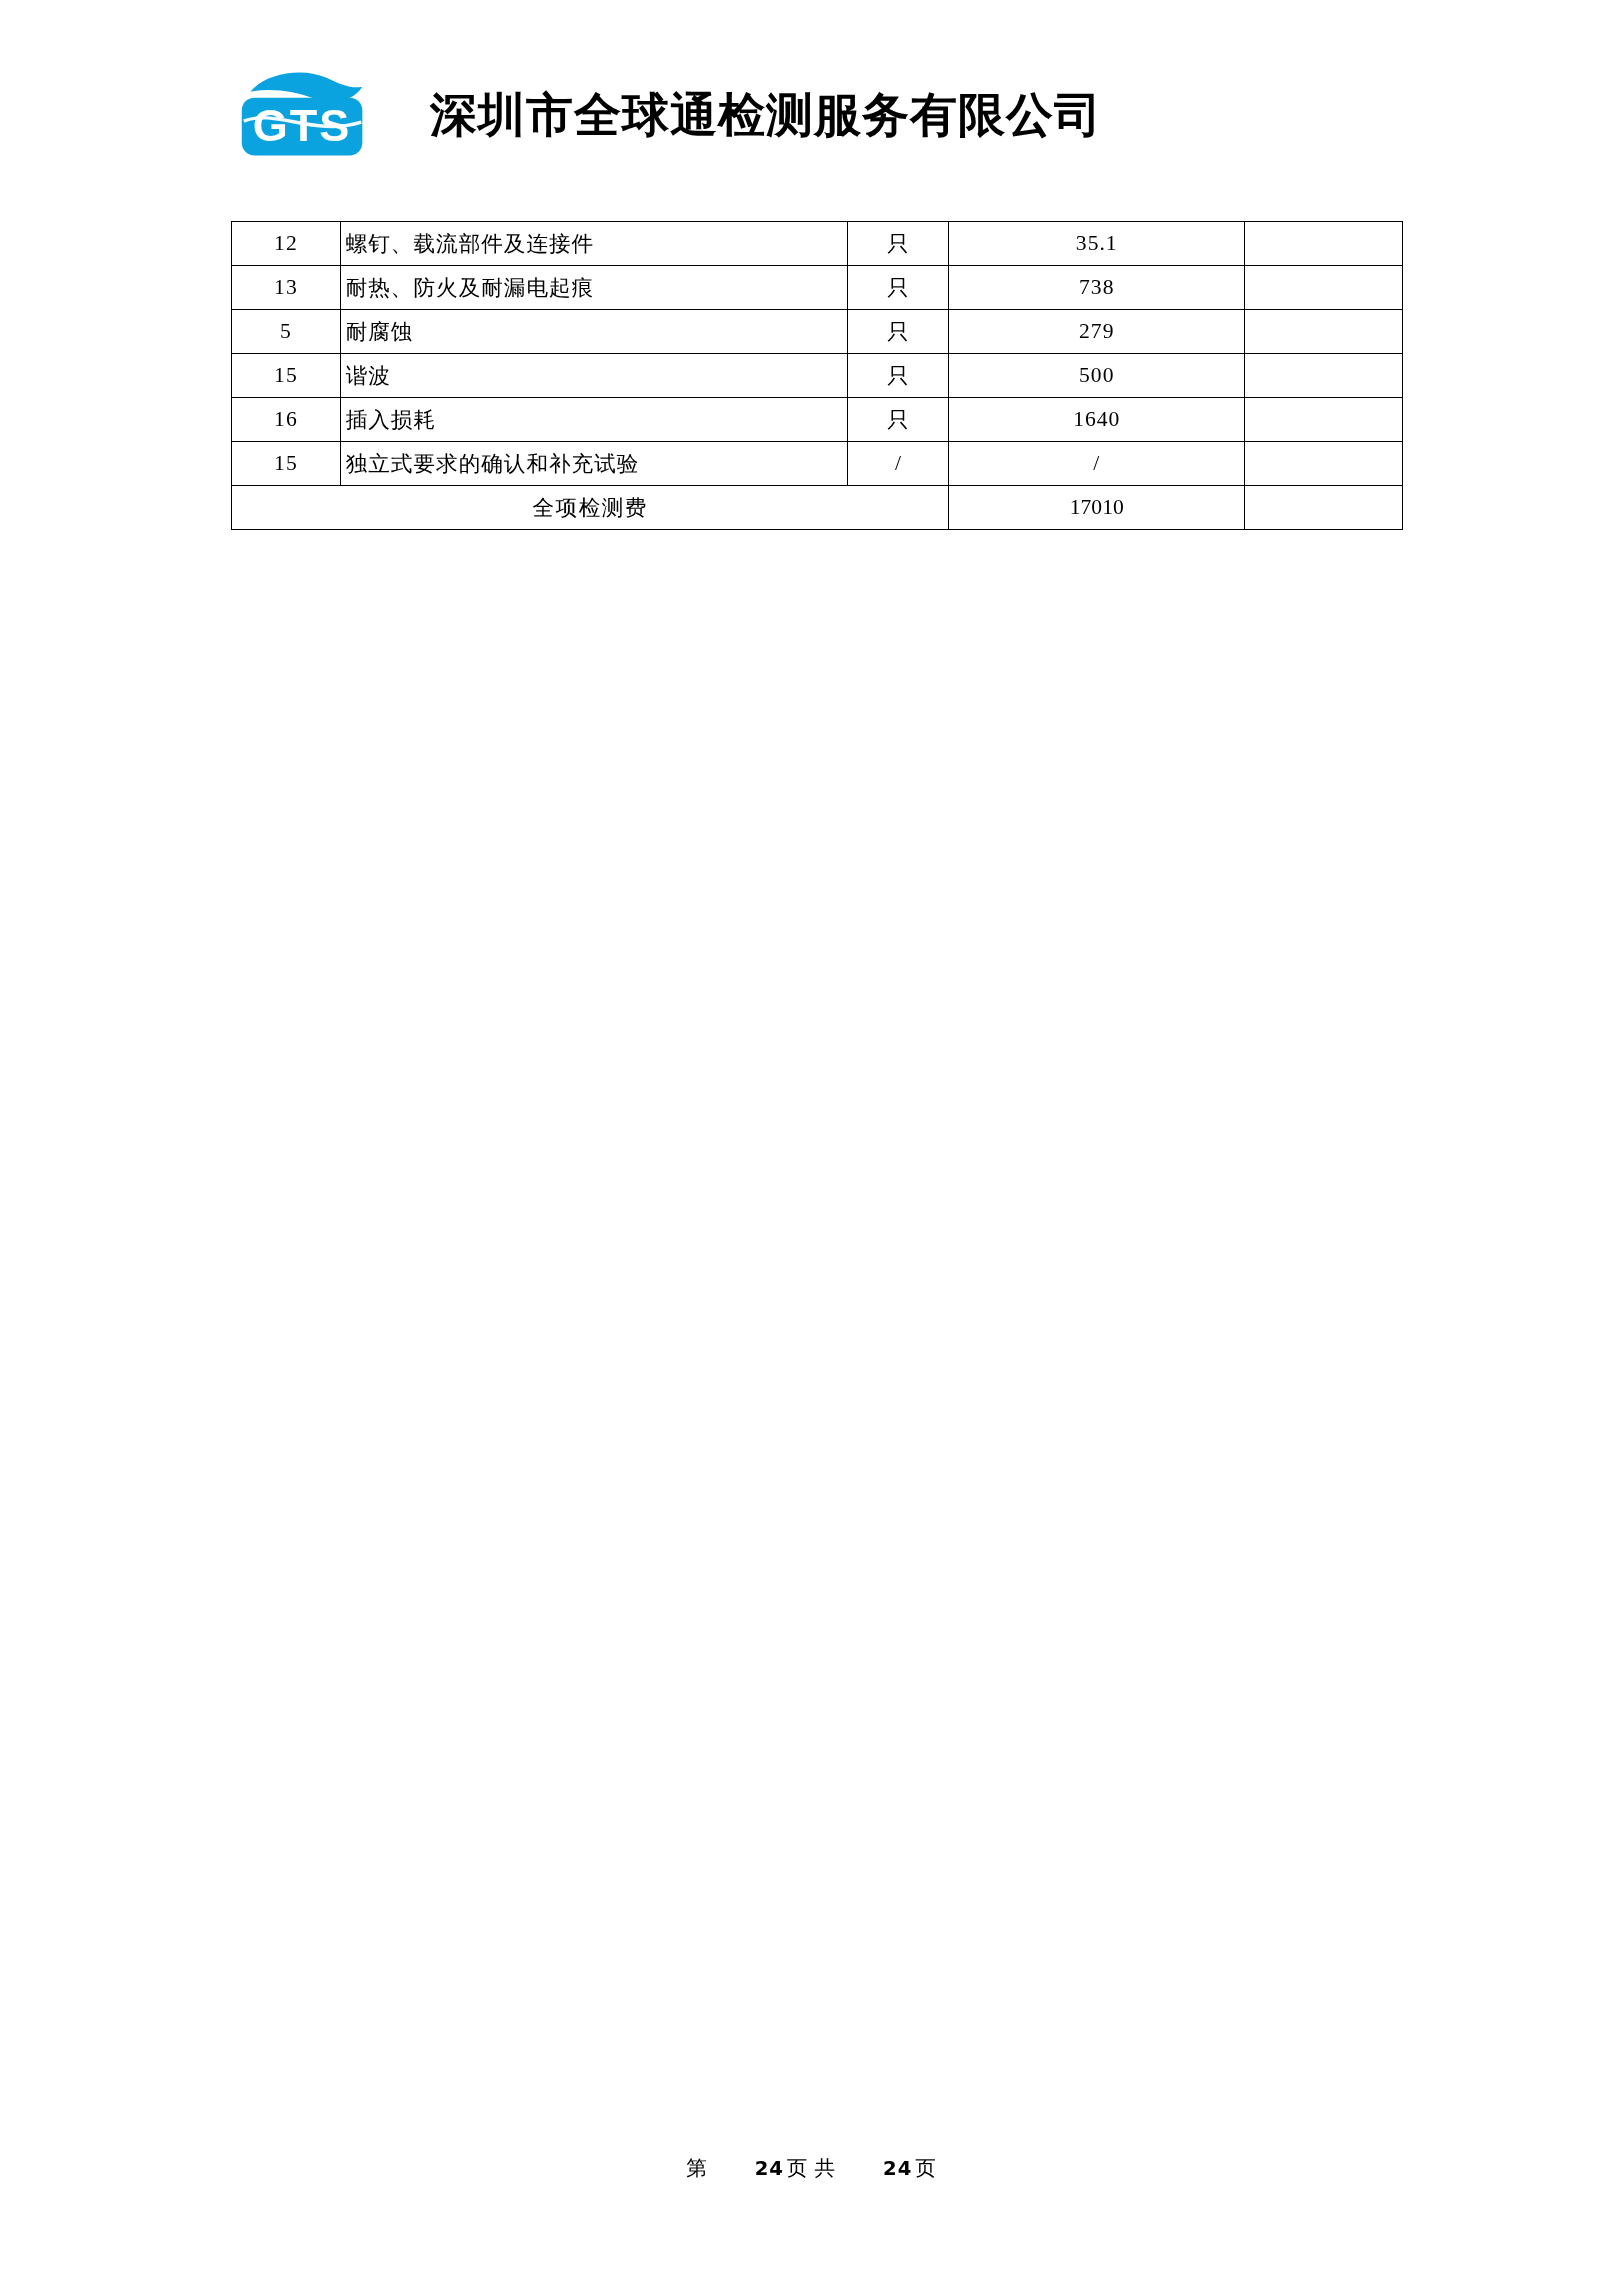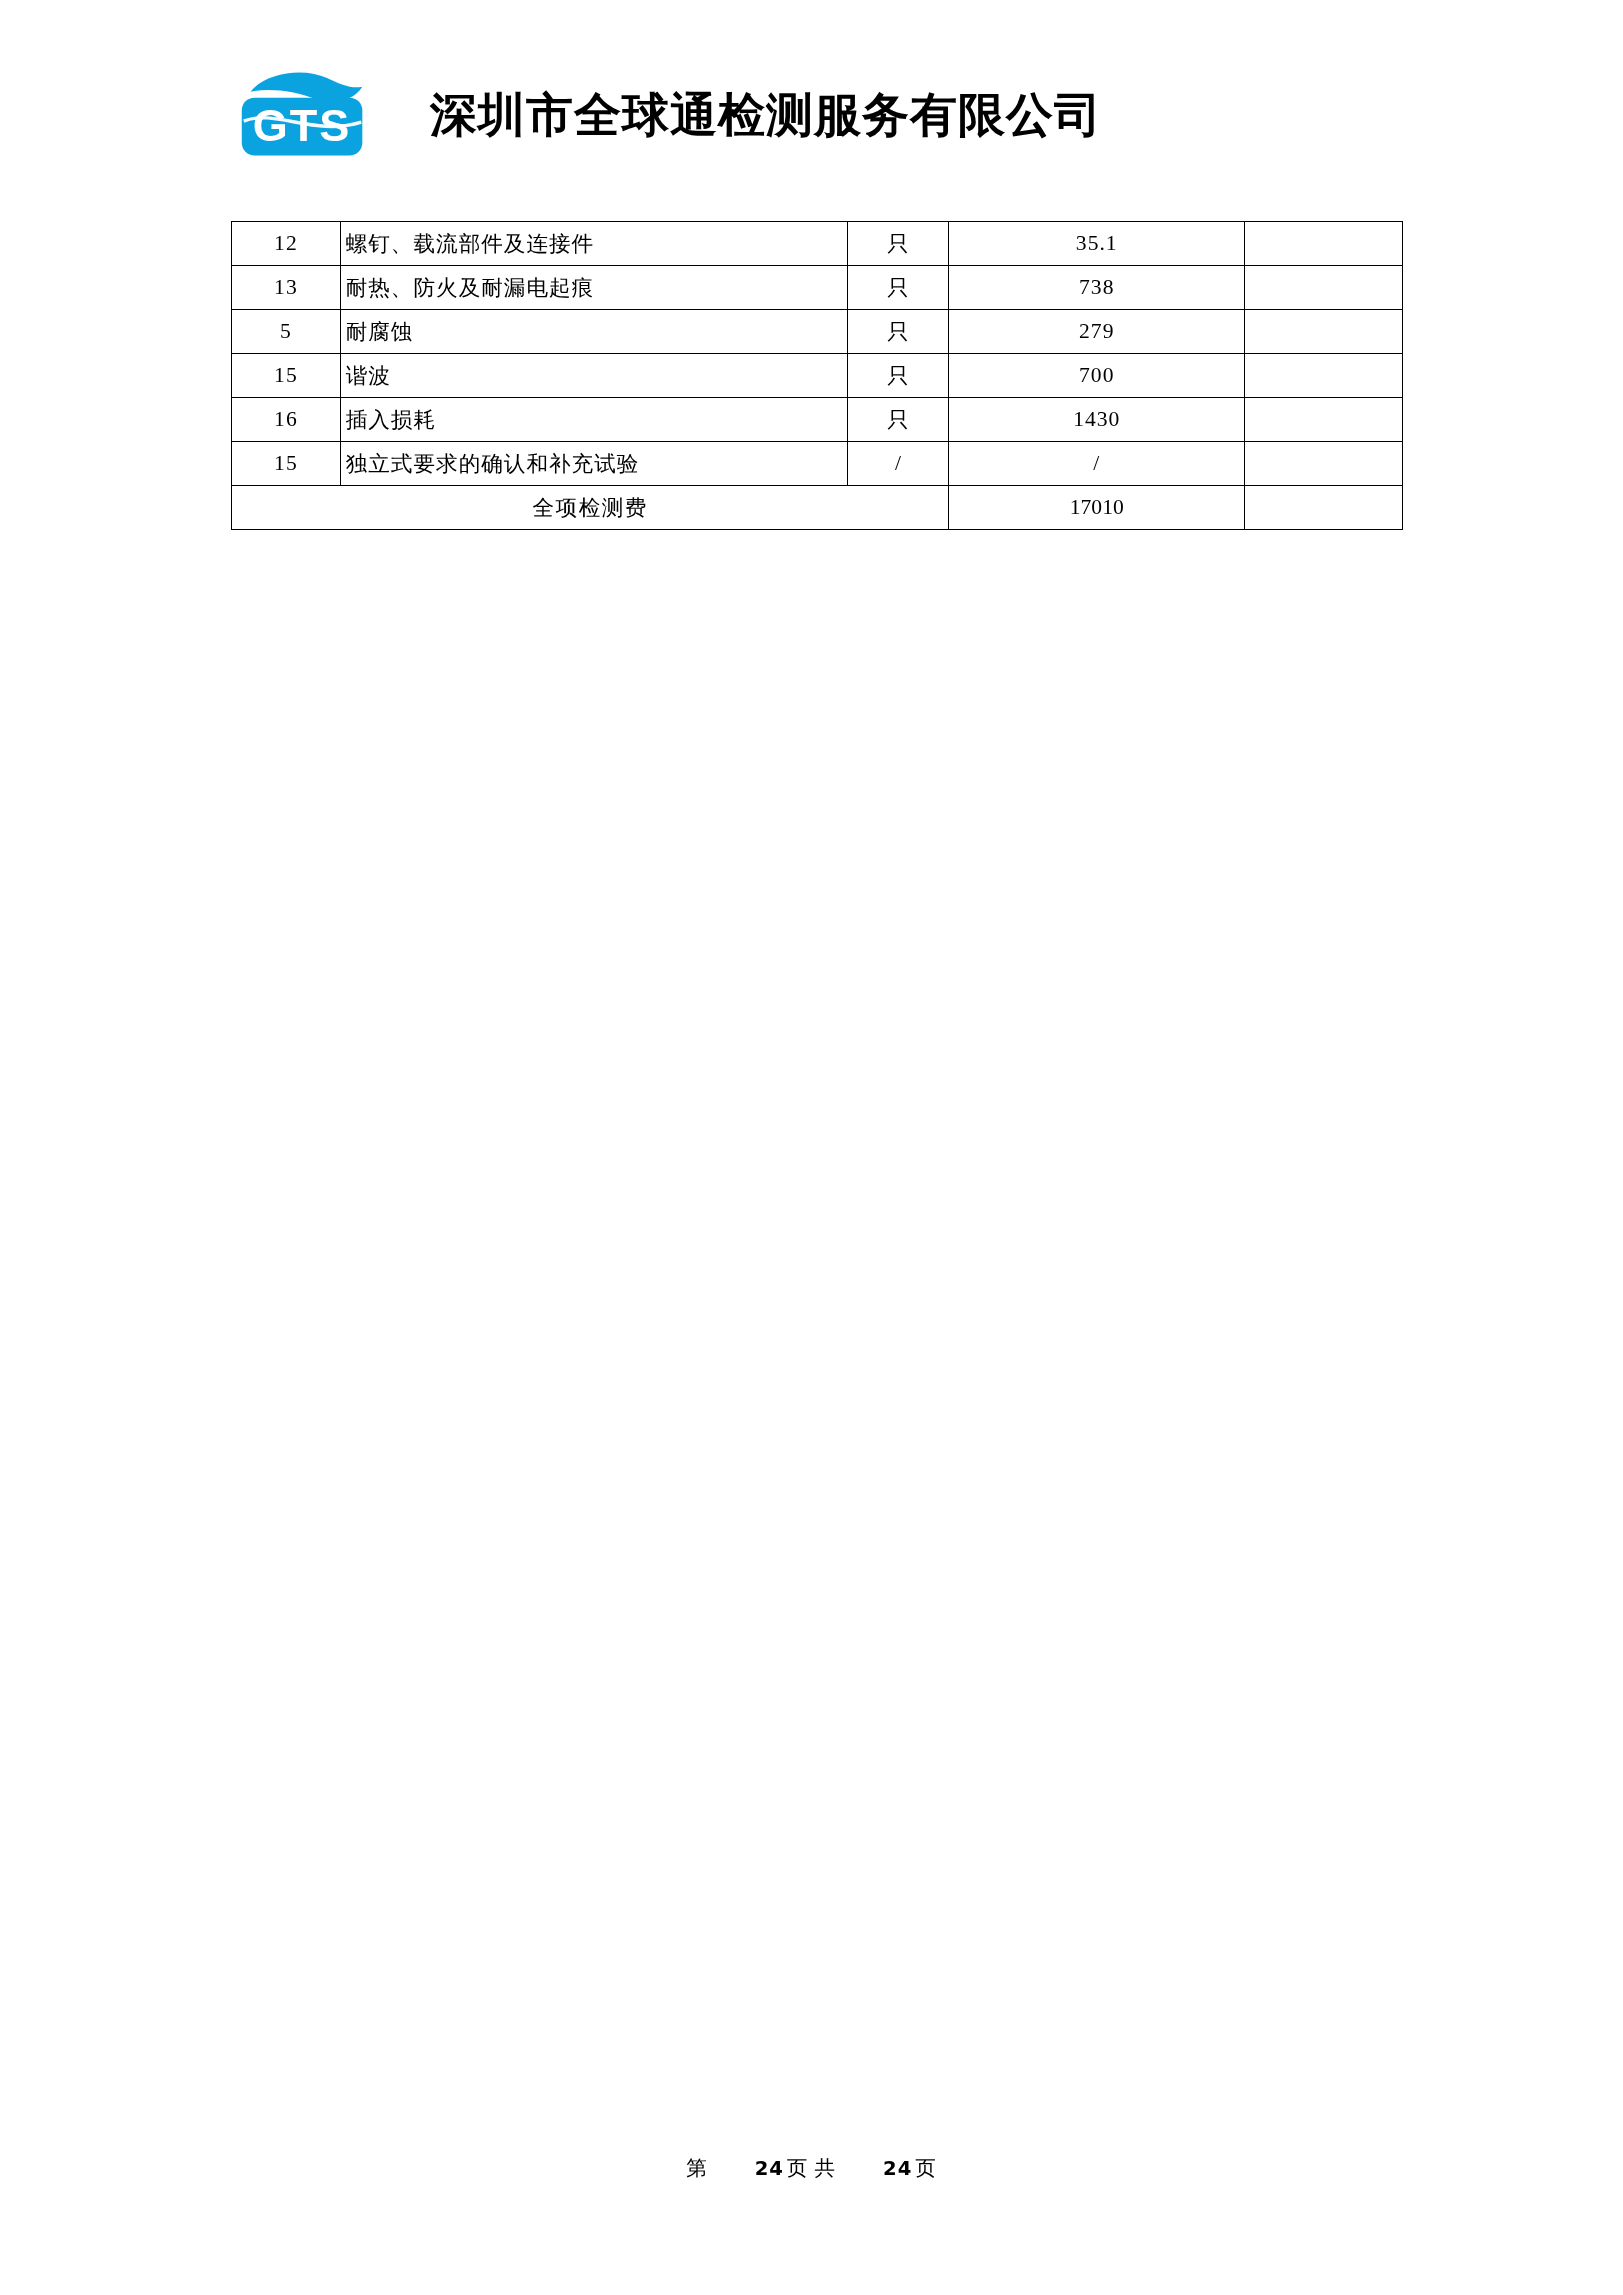--- a/index.html
+++ b/index.html
@@ -151,28 +151,28 @@
         <td class="col-no num">5</td>
         <td class="col-item">耐腐蚀</td>
         <td class="col-unit">只</td>
         <td class="col-price num">279</td>
         <td class="col-note"></td>
       </tr>
       <tr>
         <td class="col-no num">15</td>
         <td class="col-item">谐波</td>
         <td class="col-unit">只</td>
-        <td class="col-price num">700</td>
+        <td class="col-price num">500</td>
         <td class="col-note"></td>
       </tr>
       <tr>
         <td class="col-no num">16</td>
         <td class="col-item">插入损耗</td>
         <td class="col-unit">只</td>
-        <td class="col-price num">1430</td>
+        <td class="col-price num">1640</td>
         <td class="col-note"></td>
       </tr>
       <tr>
         <td class="col-no num">15</td>
         <td class="col-item">独立式要求的确认和补充试验</td>
         <td class="col-unit">/</td>
         <td class="col-price num">/</td>
         <td class="col-note"></td>
       </tr>
       <tr>

